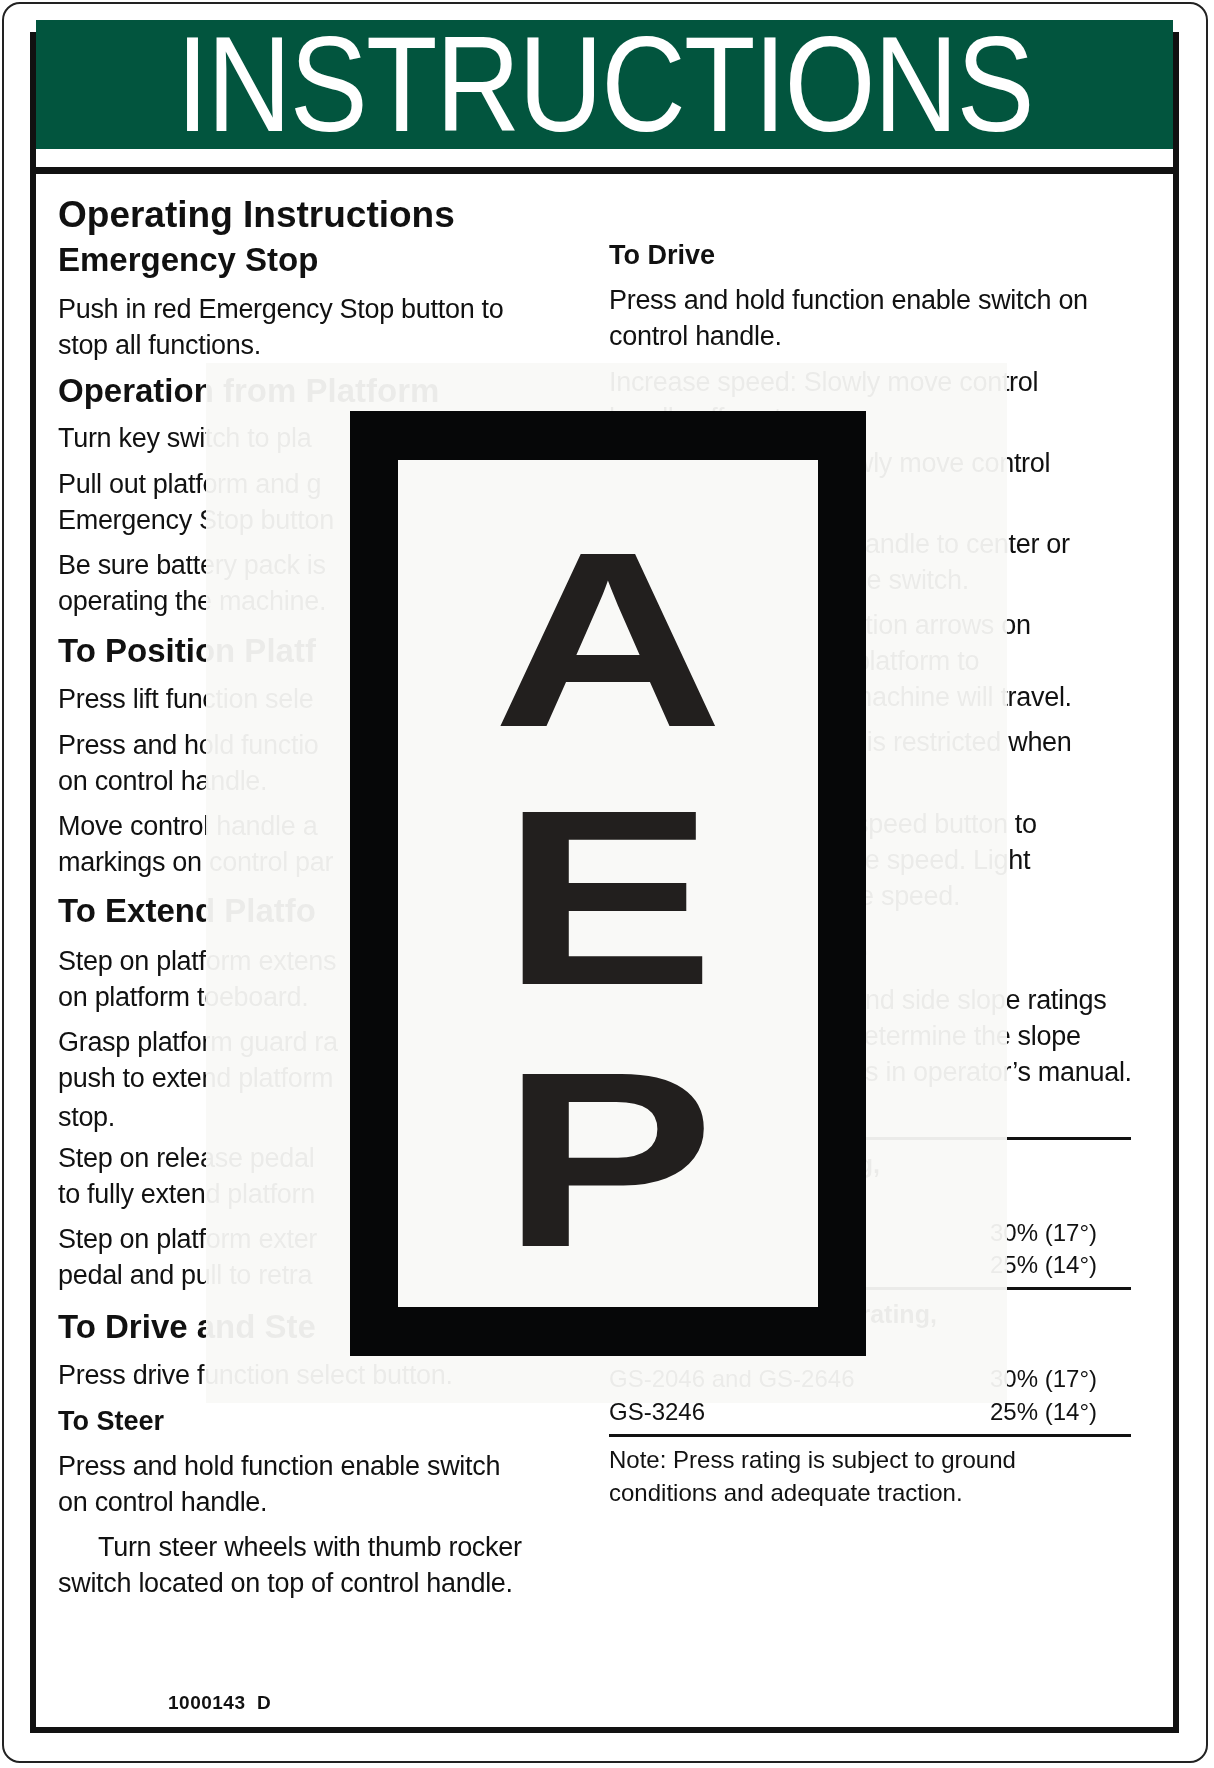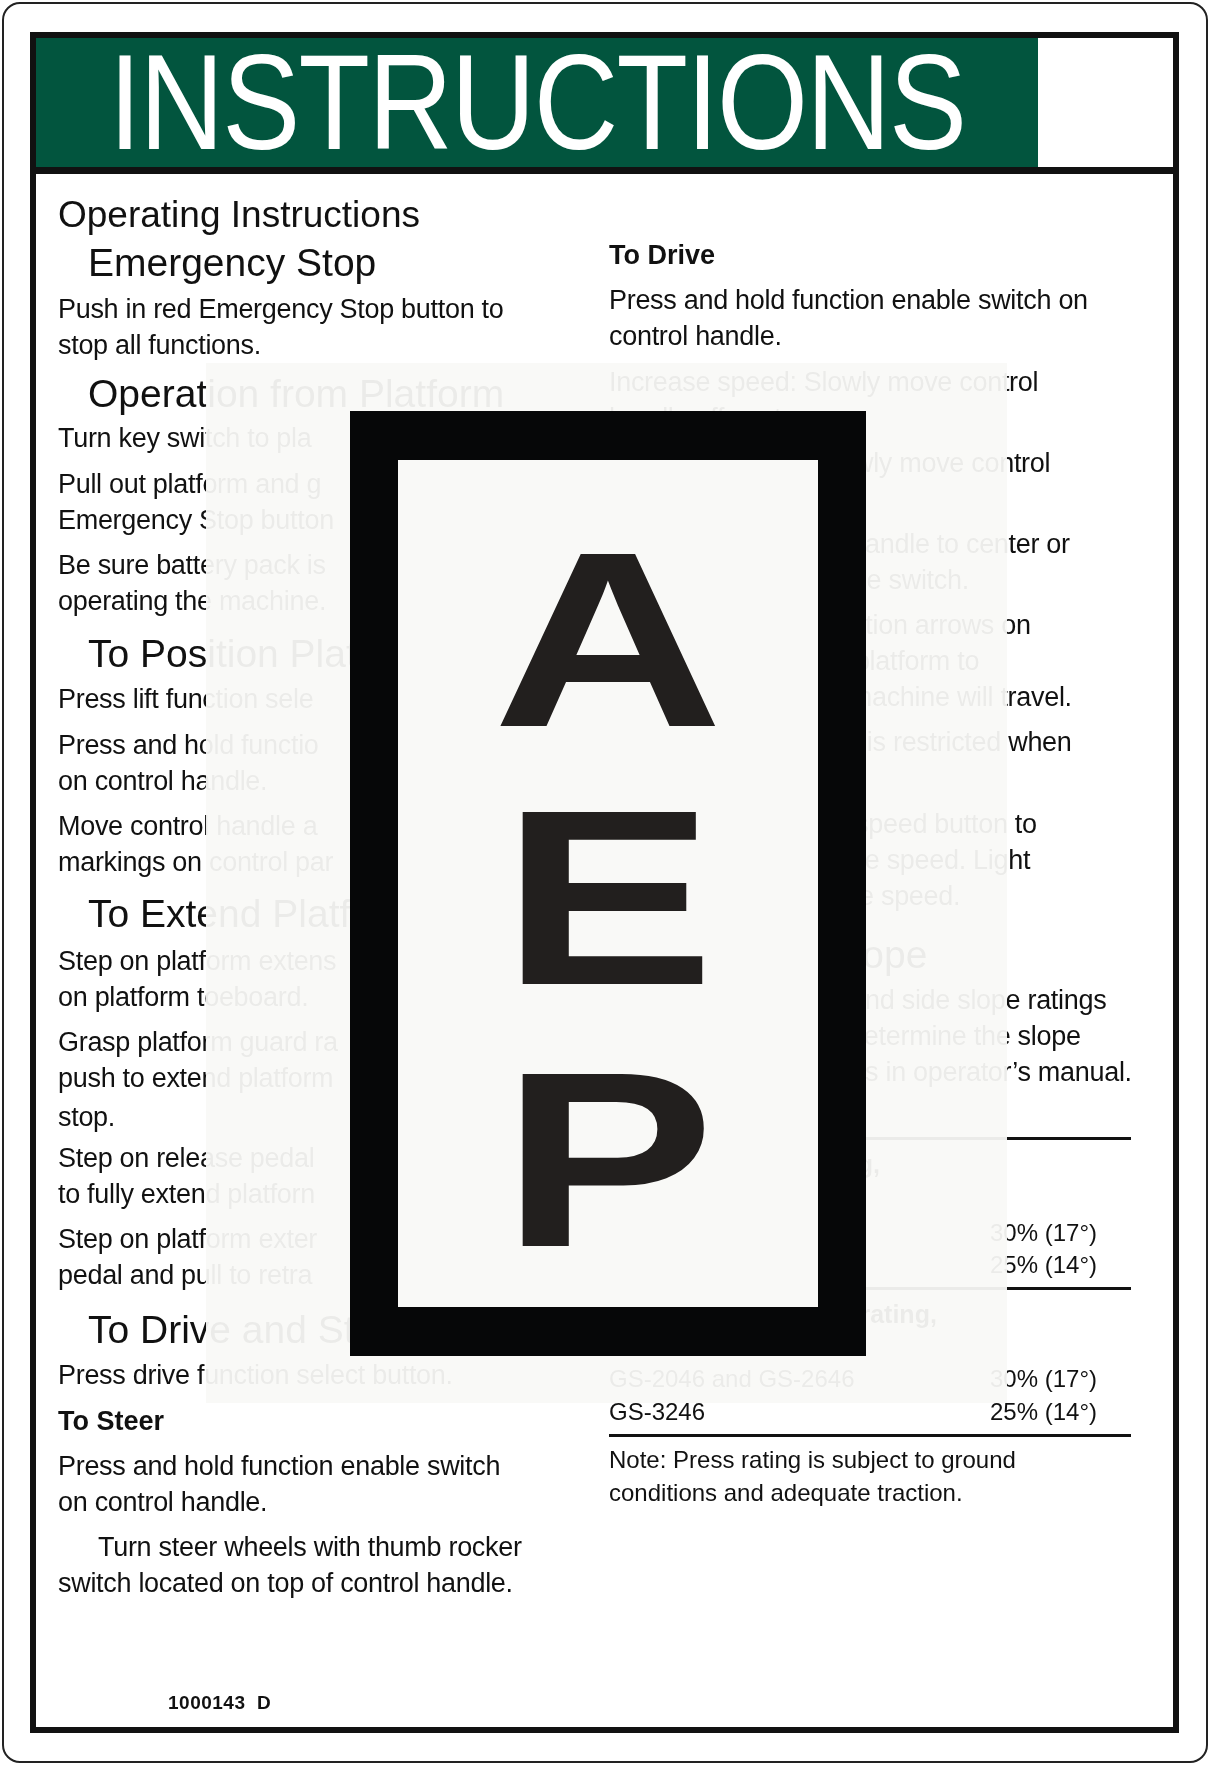--- a/index.html
+++ b/index.html
@@ -3,31 +3,31 @@
 <meta charset="utf-8">
 <style>
   html, body { margin: 0; padding: 0; background: #ffffff; }
   body { width: 1214px; height: 1768px; position: relative; overflow: hidden;
          font-family: "Liberation Sans", sans-serif; color: #111111; }
 
   .outer-frame { position: absolute; left: 2px; top: 2px; width: 1206px; height: 1761px;
                  border: 2px solid #222; border-radius: 18px; box-sizing: border-box; background: #fff; }
   .inner-frame { position: absolute; left: 30px; top: 32px; width: 1149px; height: 1701px;
                  border: 6px solid #111; box-sizing: border-box; background: #fff; }
-  .banner { position: absolute; left: 36px; top: 38px; width: 1002px; height: 129px;
+  .banner { position: absolute; left: 36px; top: 20px; width: 1137px; height: 129px;
             background: #02553e; }
   .banner-rule { position: absolute; left: 36px; top: 167px; width: 1137px; height: 7px; background: #111; }
   .banner-title { position: absolute; left: 0; top: 0; width: 100%; height: 100%;
                   color: #ffffff; font-family: "Liberation Sans", sans-serif; font-weight: normal;
                   font-size: 136px; line-height: 129px; text-align: center; letter-spacing: -2px;
                   transform: scaleX(0.86); transform-origin: 50% 50%; white-space: nowrap; }
 
   .t { position: absolute; white-space: nowrap; color: #111; line-height: 1; }
-  .h1 { font-size: 37px; font-weight: normal; }
-  .h2 { font-size: 39px; font-weight: normal; margin-left: 30px; }
+  .h1 { font-size: 37px; font-weight: bold; }
+  .h2 { font-size: 33px; font-weight: bold; }
   .h3 { font-size: 27px; font-weight: bold; }
   .p  { font-size: 27px; font-weight: normal; letter-spacing: -0.3px; }
   .ps { font-size: 24px; font-weight: normal; }
   .code { font-size: 19px; font-weight: bold; letter-spacing: 0.5px; }
 
   .rule { position: absolute; height: 3px; background: #111; }
 
   .overlay { position: absolute; left: 206px; top: 363px; width: 801px; height: 1040px;
              background: rgba(249, 249, 247, 0.94); }
   .aep-box { position: absolute; left: 350px; top: 411px; width: 516px; height: 945px;

